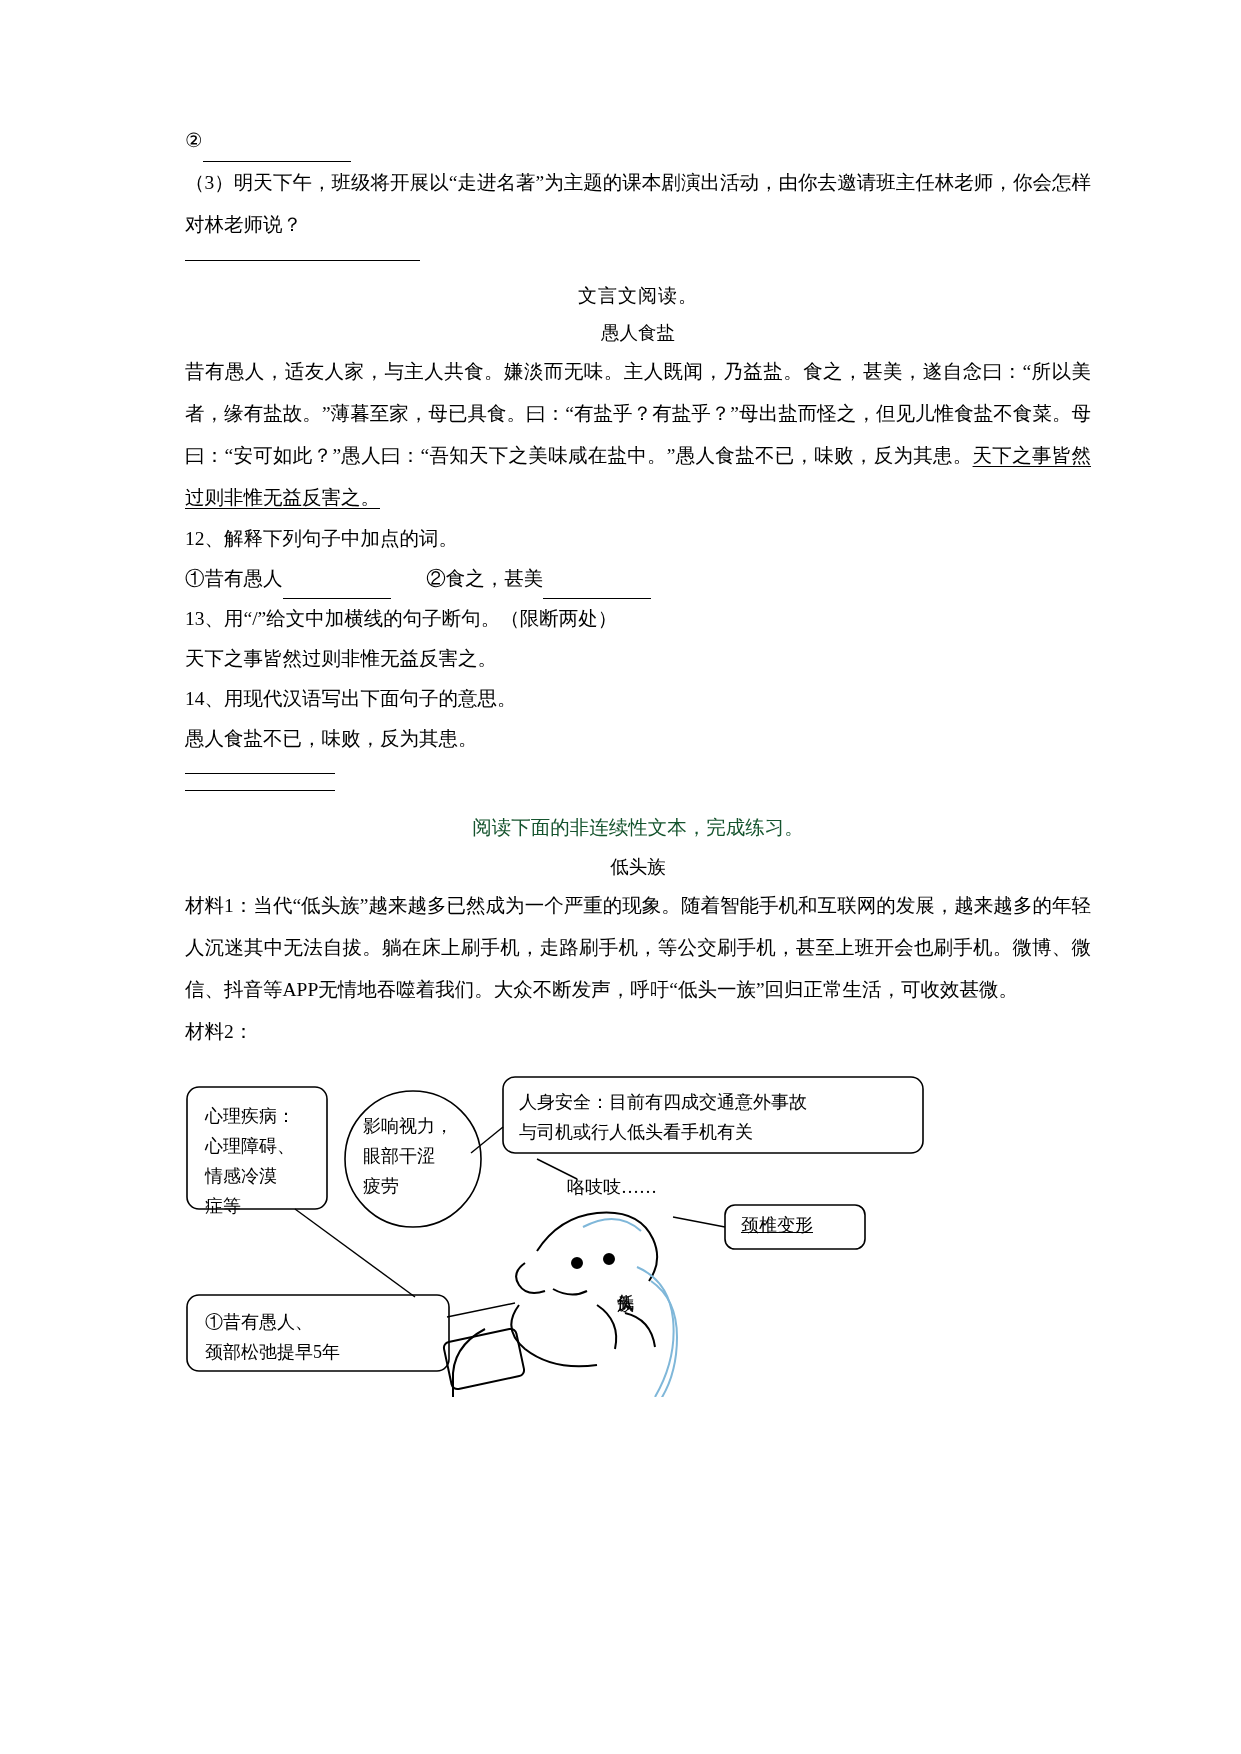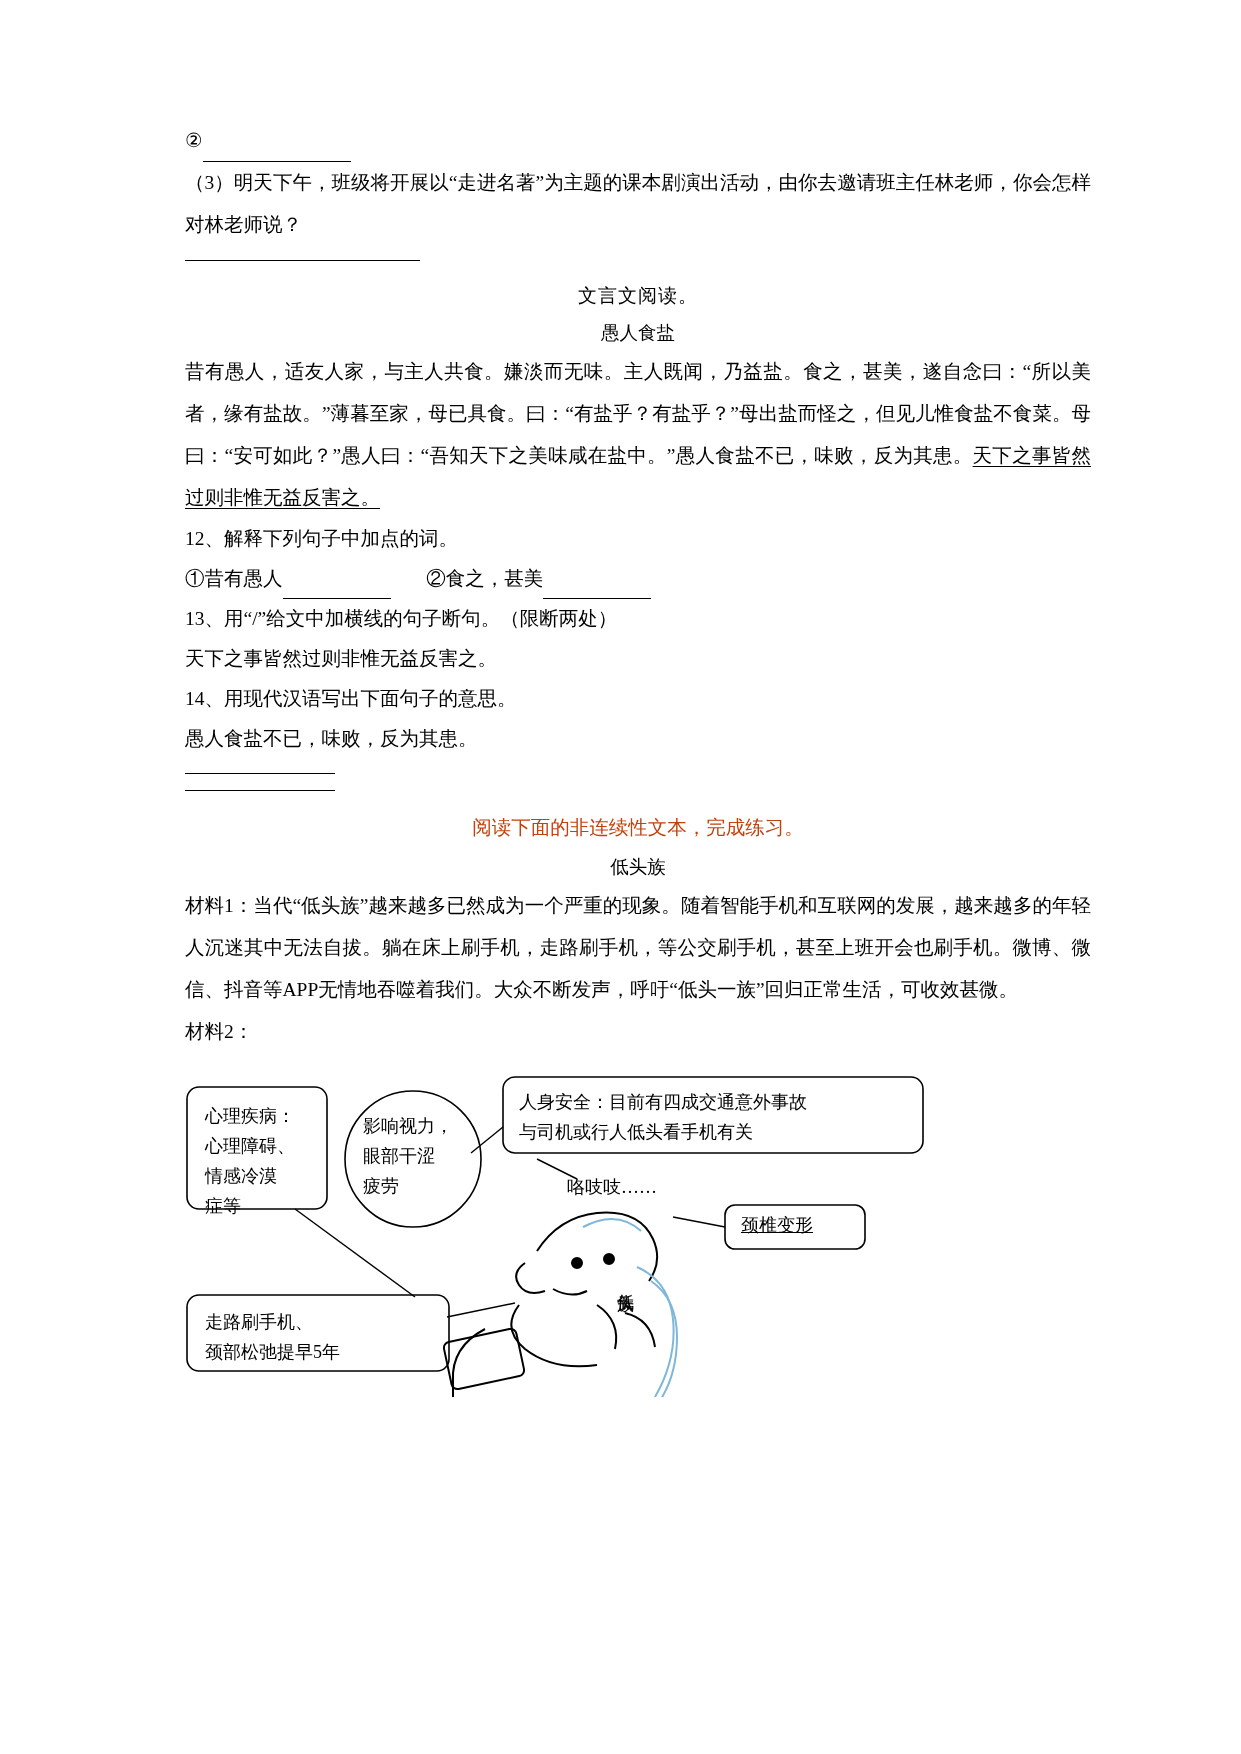--- a/index.html
+++ b/index.html
@@ -60,21 +60,21 @@
     text-align: right;
     font-size: 18.5px;
     line-height: 40px;
     padding-right: 4px;
   }
   .q {
     font-size: 19.5px;
     line-height: 40px;
   }
   .red-center {
-    color: #c2410c;
+    color: #14532d;
     text-align: center;
     font-size: 19.5px;
     line-height: 42px;
     margin-top: 6px;
   }
   .mat-title {
     text-align: center;
     font-size: 18.5px;
     line-height: 36px;
   }
@@ -186,18 +186,18 @@
 心理障碍、
 情感冷漠
 症等</div>
     <div class="hand" style="position:absolute;left:334px;top:20px;width:400px;font-size:18px;line-height:30px;white-space:pre-line;">人身安全：目前有四成交通意外事故
 与司机或行人低头看手机有关</div>
     <div class="hand" style="position:absolute;left:178px;top:44px;width:104px;font-size:18px;line-height:30px;white-space:pre-line;">影响视力，
 眼部干涩
 疲劳</div>
     <div class="hand" style="position:absolute;left:382px;top:108px;font-size:18px;">咯吱吱……</div>
     <div class="hand" style="position:absolute;left:556px;top:146px;font-size:18px;text-decoration:underline;">颈椎变形</div>
-    <div class="hand" style="position:absolute;left:20px;top:240px;width:236px;font-size:18px;line-height:30px;white-space:pre-line;">走路刷手机、
+    <div class="hand" style="position:absolute;left:20px;top:240px;width:236px;font-size:18px;line-height:30px;white-space:pre-line;">①昔有愚人、
 颈部松弛提早5年</div>
     <div class="hand" style="position:absolute;left:432px;top:214px;width:20px;font-size:17px;line-height:24px;writing-mode:vertical-rl;">低头族</div>
   </div>
 
 </div>
 
 </body></html>

